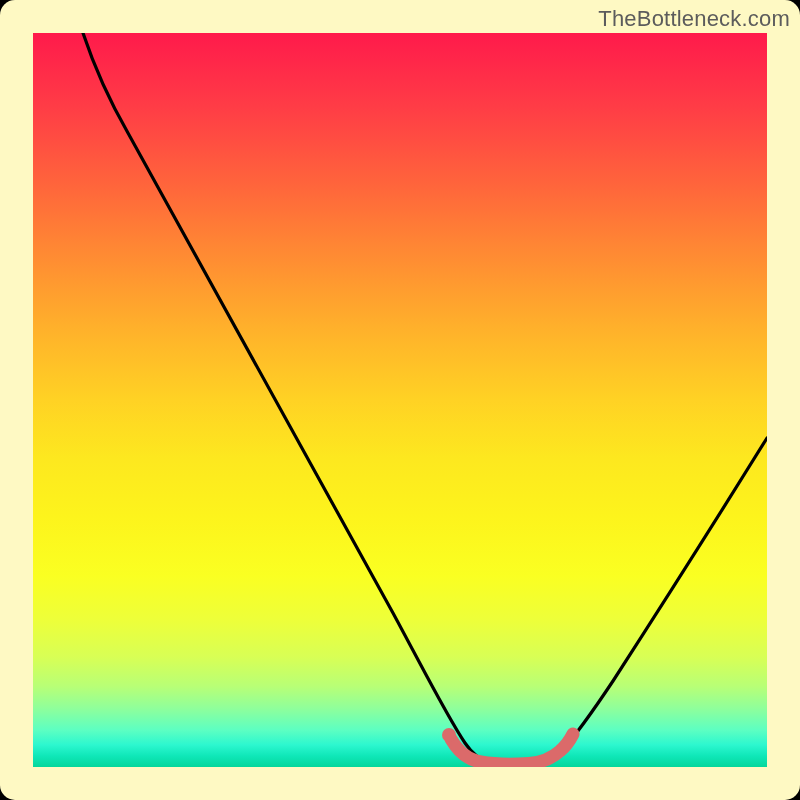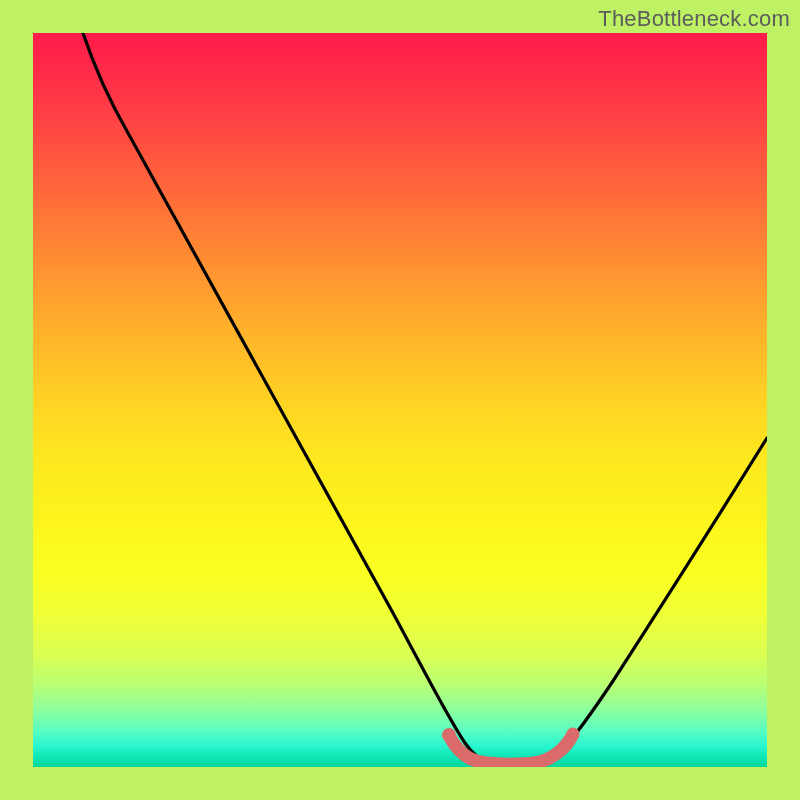--- a/index.html
+++ b/index.html
@@ -10,21 +10,22 @@
     background: #000;
     overflow: hidden;
     font-family: Arial, Helvetica, sans-serif;
   }
   .frame {
     position: absolute;
     left: 0;
     top: 0;
     width: 800px;
     height: 800px;
-    background: #bef264;
+    background: #fef9c3;
+    border-radius: 15px;
   }
   .plot {
     position: absolute;
     left: 33px;
     top: 33px;
     width: 734px;
     height: 734px;
     background: linear-gradient(to bottom,
       #ff1a4b 0%,
       #ff3c46 10%,

